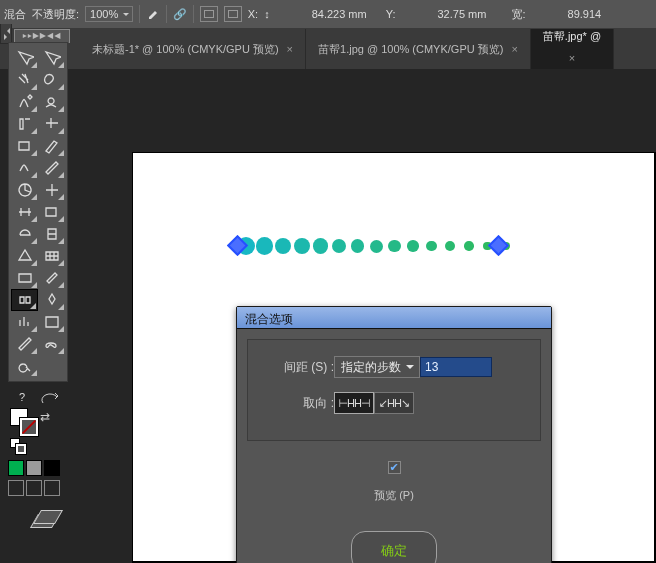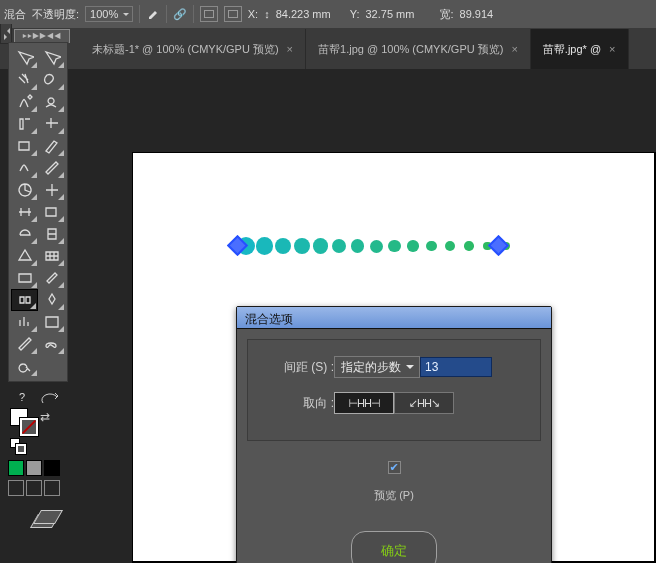--- a/index.html
+++ b/index.html
@@ -17,36 +17,36 @@
   #opt-bar .lbl { white-space: nowrap; }
   #opt-bar .pct {
     display: inline-block; background: #555; border: 1px solid #777;
     min-width: 48px; height: 16px; line-height: 14px; padding: 0 4px; position: relative;
   }
   #opt-bar .pct::after { content:""; position:absolute; right:3px; top:6px;
     border:3px solid transparent; border-top-color:#ccc; }
   .char-icon  { font-size: 11px; color:#dcdcdc; }
   .sep        { width:1px; height:18px; background:#6a6a6a; }
   .xy-lbl     { font-style: normal; }
-  .xy-val     { min-width: 68px; display:inline-block; }
+  .xy-val     { min-width: 68px; display:inline-block;margin-left:36px; }
   .icon-box   { width:18px; height:16px; border:1px solid #888; position:relative; }
   .icon-box::before { content:""; position:absolute; inset:3px; background:#555;
     box-shadow: inset 0 0 0 1px #999; }
 
   
   #tab-strip {
     height: 40px; background: #3a3a3a; display:flex; align-items:stretch;
     padding-left: 80px;
   }
   .tab {
     display:flex; align-items:center; gap:8px; padding:0 12px;
     background:#3a3a3a; color:#bdbdbd; font-size:11px;
     border-right:1px solid #2a2a2a; cursor:pointer;
   }
-  .tab.active { background:#1e1e1e; color:#e5e5e5; }
+  .tab.active { background:#1e1e1e; color:#e5e5e5;flex-direction:column; }
   .tab .x { color:#999; font-size:11px; }
 
   
   #left-col {
     position:absolute; left:0; top:24px; width:12px; height:20px;
     background:#3f3f3f; border:1px solid #2b2b2b; border-top:none;
   }
   #left-col::before, #left-col::after{
     content:""; position:absolute; left:3px; width:0; height:0;
     border:3px solid transparent;
@@ -146,21 +146,21 @@
     font-size:12px; height:22px; padding:0 18px 0 6px; appearance:none;
   }
   .sel-wrap{ position:relative; }
   .sel-wrap::after{ content:""; position:absolute; right:6px; top:9px;
     border:4px solid transparent; border-top-color:#e5e5e5; }
   input.steps{
     width:72px; height:20px; background:#244b8b; border:1px solid #0e2a5c;
     color:#e6f0ff; font-size:12px; padding:0 4px;
   }
   .orient-btn{
-    width:60px; height:22px; background:#3a3a3a; border:1px solid #777;
+    width:40px; height:22px; background:#3a3a3a; border:1px solid #777;
     display:flex; align-items:center; justify-content:center; color:#ddd;
     font-size:11px; letter-spacing:-1px;
   }
   .orient-btn.sel{ background:#1e1e1e; border-color:#aaa; }
 
   #dlg-btn-row{ display:flex; align-items:center; gap:14px; padding:10px 14px 14px;flex-direction:column; }
   .chk{ width:13px; height:13px; border:1px solid #888; background:#4f4f4f;
     display:inline-flex; align-items:center; justify-content:center;
     color:#6fb2ff; font-size:11px; }
   .chk.on::after{ content:"✔"; }

